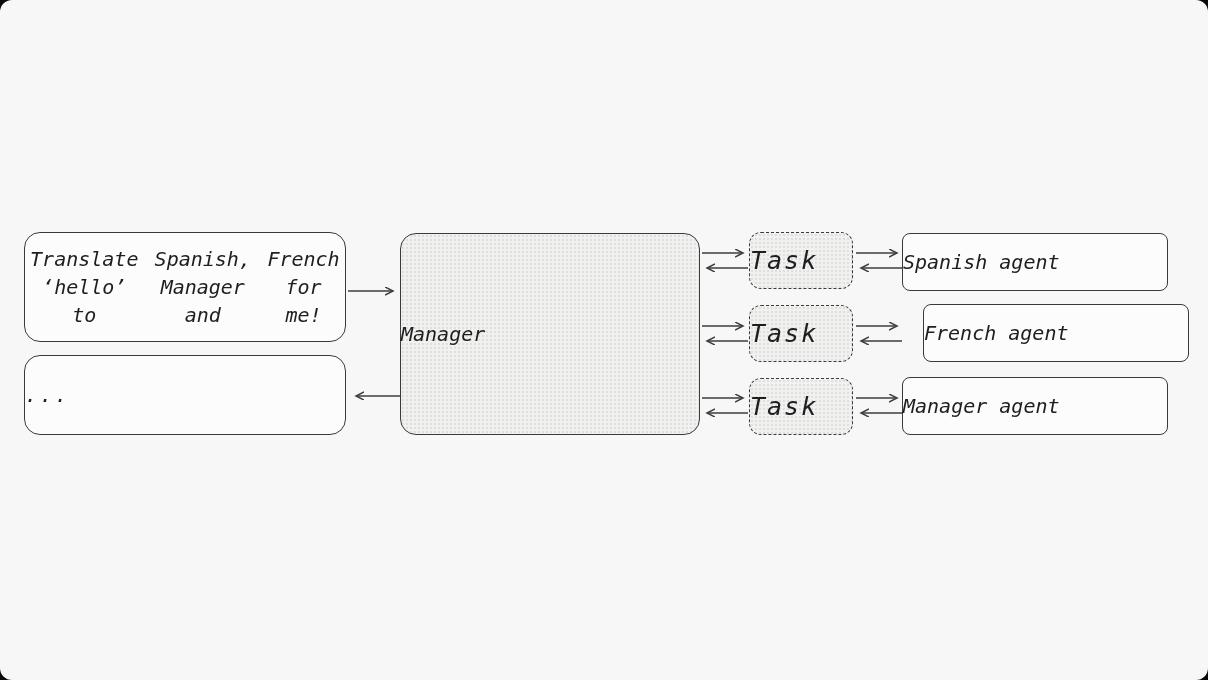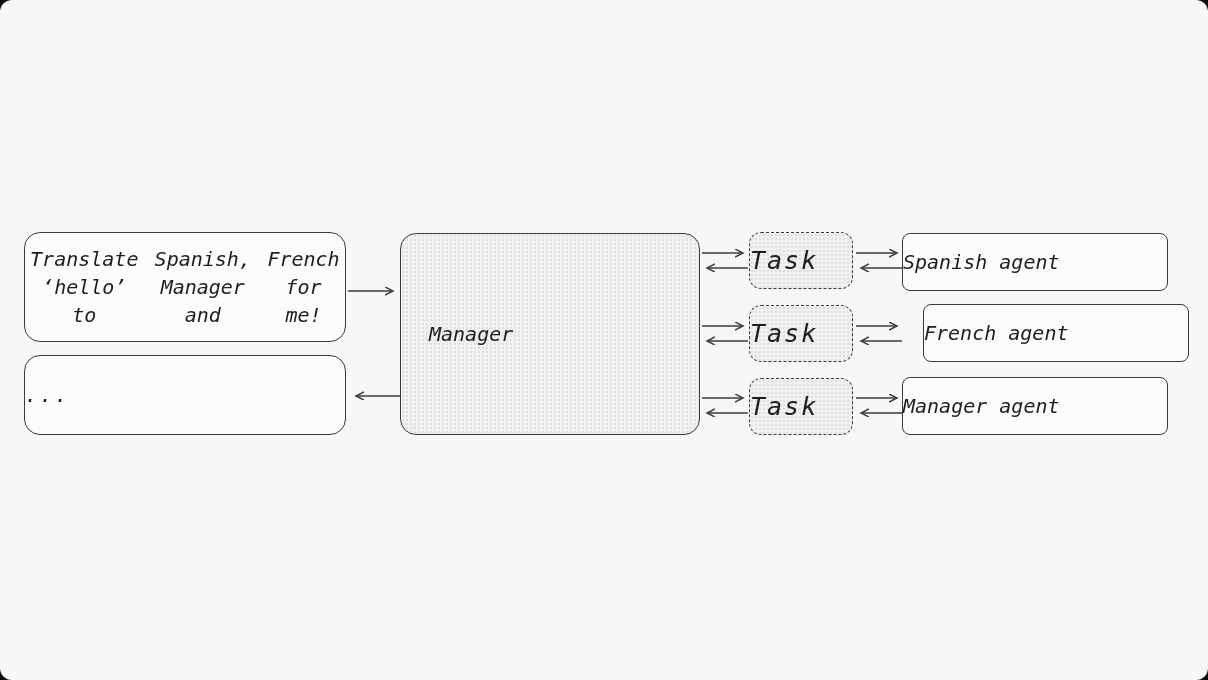--- a/index.html
+++ b/index.html
@@ -50,21 +50,20 @@
   }
   .ellipsis {
     left: 24px; top: 355px; width: 322px; height: 80px;
     border-radius: 16px;
     font-size: 20px; letter-spacing: 3px;
   }
   .manager {
     left: 400px; top: 233px; width: 300px; height: 202px;
     border-radius: 16px;
     font-size: 20px;
-    padding-left: 28px;
   }
   .task {
     left: 749px; width: 104px; height: 57px;
     border: 1.6px dashed var(--border);
     border-radius: 12px;
     font-size: 25px; letter-spacing: 2px;
   }
   .task.t1 { top: 232px; }
   .task.t2 { top: 305px; }
   .task.t3 { top: 378px; }

